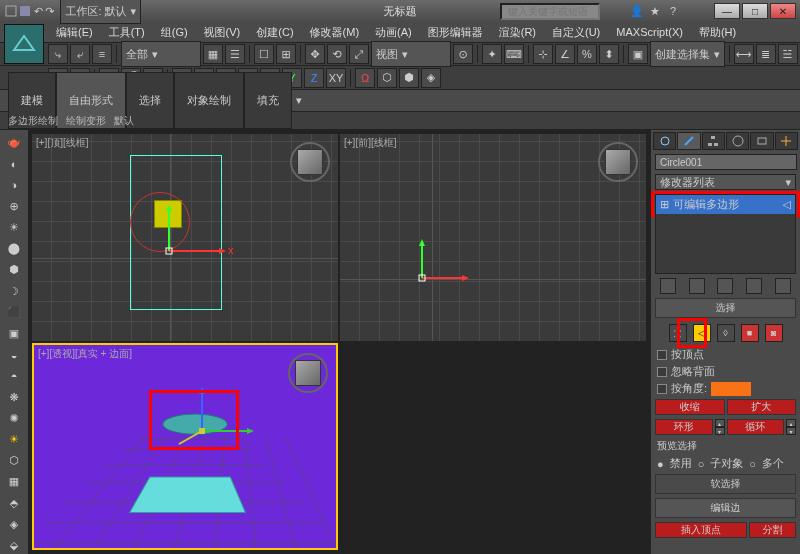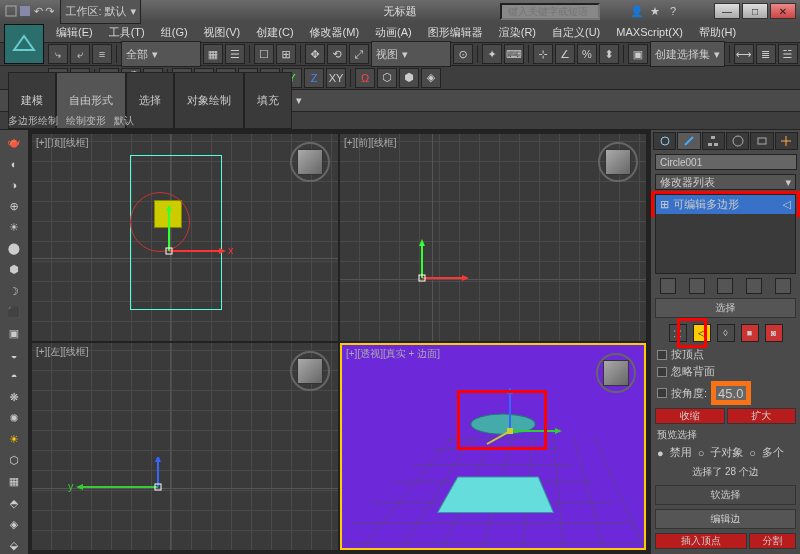--- a/index.html
+++ b/index.html
@@ -53,21 +53,21 @@
 .mod-tb{width:16px;height:16px;background:#555;border:1px solid #222;cursor:pointer}
 .rollout-hdr{background:#555;border:1px solid #333;padding:2px 4px;text-align:center;font-size:10px;cursor:pointer;margin:2px 4px}
 .sel-icons{display:flex;justify-content:center;gap:6px;padding:4px}
 .sel-icon{width:18px;height:18px;border:1px solid #222;display:flex;align-items:center;justify-content:center;cursor:pointer;font-size:9px}
 .sel-icon.active{background:#ffcc00;color:#000}
 .sel-icon.red{background:#c33}
 .chk-row{display:flex;align-items:center;gap:4px;padding:1px 6px;font-size:10px}
 .chk{width:10px;height:10px;border:1px solid #888;background:#3a3a3a}
 .btn-row{display:flex;gap:2px;padding:2px 4px}
 .rp-btn{flex:1;height:16px;background:#b91c1c;border:1px solid #333;font-size:10px;text-align:center;line-height:14px;cursor:pointer}
-.spinner{width:40px;height:24px;background:#666;border:5px solid #f97316;font-size:13px;padding:0 2px}
+.spinner{width:40px;height:14px;background:#666;border:7px solid #f97316;font-size:13px;padding:0 2px}
 svg{display:block}
 </style>
 </head>
 <body>
 
 <div class="titlebar">
   <span>
       <svg width="14" height="14">
         <rect x="2" y="2" width="10" height="10" fill="none" stroke="#aaa"></rect>
       </svg>
@@ -262,38 +262,20 @@
           <line x1="15" y1="40" x2="15" y2="8" stroke="#3f3" stroke-width="2"></line>
           <polygon points="12,8 15,1 18,8" fill="#3f3"></polygon>
           <rect x="12" y="37" width="6" height="6" fill="none" stroke="#fff"></rect>
         </svg>
       <div class="gizmo-corner">
           <div class="gizmo-ring"></div>
           <div class="gizmo-cube"></div>
         </div>
     </div>
 
-    <div class="viewport">
-      <div class="vp-grid"></div>
-      <div class="vp-axis-x" style="top:70%"></div>
-      <div class="vp-axis-y" style="left:45%"></div>
-      <div class="vp-label">[+][左][线框]</div>
-      <svg style="position:absolute;left:10%;top:55%" width="120" height="50">
-          <line x1="95" y1="30" x2="20" y2="30" stroke="#3c3" stroke-width="2"></line>
-          <polygon points="20,27 13,30 20,33" fill="#3c3"></polygon>
-          <text x="5" y="33" fill="#3c3" font-size="9">y</text>
-          <line x1="95" y1="30" x2="95" y2="5" stroke="#36f" stroke-width="2"></line>
-          <polygon points="92,5 95,-2 98,5" fill="#36f"></polygon>
-          <rect x="92" y="27" width="6" height="6" fill="none" stroke="#fff"></rect>
-        </svg>
-      <div class="gizmo-corner">
-          <div class="gizmo-ring"></div>
-          <div class="gizmo-cube"></div>
-        </div>
-    </div>
 
     <div class="viewport active" style="background:#6d28d9">
 
       <svg style="position:absolute;inset:0" width="100%" height="100%" preserveAspectRatio="none" viewBox="0 0 300 200">
         <g stroke="#555" stroke-width="0.5">
           <line x1="20" y1="200" x2="110" y2="90"></line>
             <line x1="60" y1="200" x2="130" y2="90"></line>
             <line x1="100" y1="200" x2="150" y2="90"></line>
             <line x1="140" y1="200" x2="170" y2="90"></line>
             <line x1="180" y1="200" x2="190" y2="90"></line>
@@ -417,30 +399,41 @@
       </div>
     <div class="chk-row">
         <div class="chk"></div>
         <span>按角度:</span>
         <input class="spinner" value="45.0" style="">
       </div>
     <div class="btn-row">
       <div class="rp-btn">收缩</div>
       <div class="rp-btn">扩大</div>
     </div>
+    <div class="btn-row">
+      <div class="rp-btn">环形</div>
+      <div style="width:10px;display:flex;flex-direction:column">
+          <div style="height:8px;background:#555;border:1px solid #222;font-size:6px;text-align:center">▴</div>
+          <div style="height:8px;background:#555;border:1px solid #222;font-size:6px;text-align:center">▾</div>
+        </div>
+      <div class="rp-btn">循环</div>
+      <div style="width:10px;display:flex;flex-direction:column">
+          <div style="height:8px;background:#555;border:1px solid #222;font-size:6px;text-align:center">▴</div>
+          <div style="height:8px;background:#555;border:1px solid #222;font-size:6px;text-align:center">▾</div>
+        </div>
+    </div>
     <div style="padding:2px 6px;font-size:10px">预览选择</div>
     <div class="chk-row" style="gap:6px">
       <span>●</span>
         <span>禁用</span>
       <span>○</span>
         <span>子对象</span>
       <span>○</span>
         <span>多个</span>
     </div>
-    <div style="text-align:center;padding:4px 0;font-size:10px">选择了 28 个边</div>
 
     <div class="rollout-hdr" style="background:#4a4a4a">软选择</div>
     <div class="rollout-hdr">编辑边</div>
     <div class="btn-row">
       <div class="rp-btn" style="flex:2">插入顶点</div>
       <div class="rp-btn">分割</div>
     </div>
   </div>
 </div>
 

